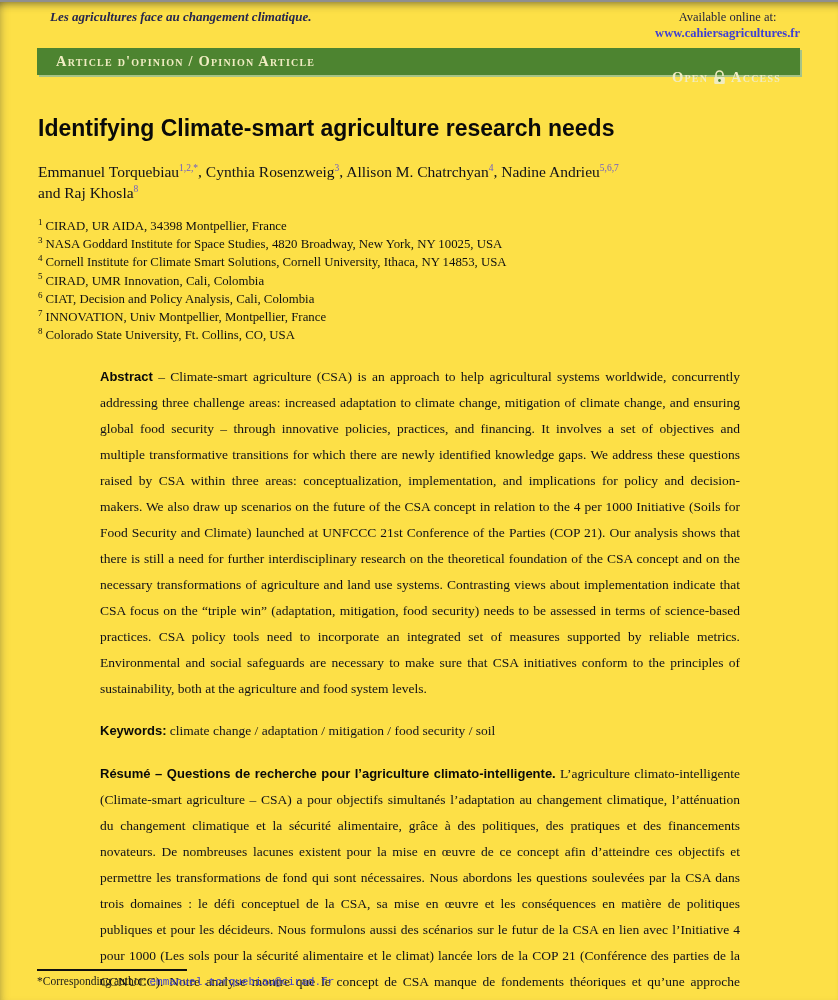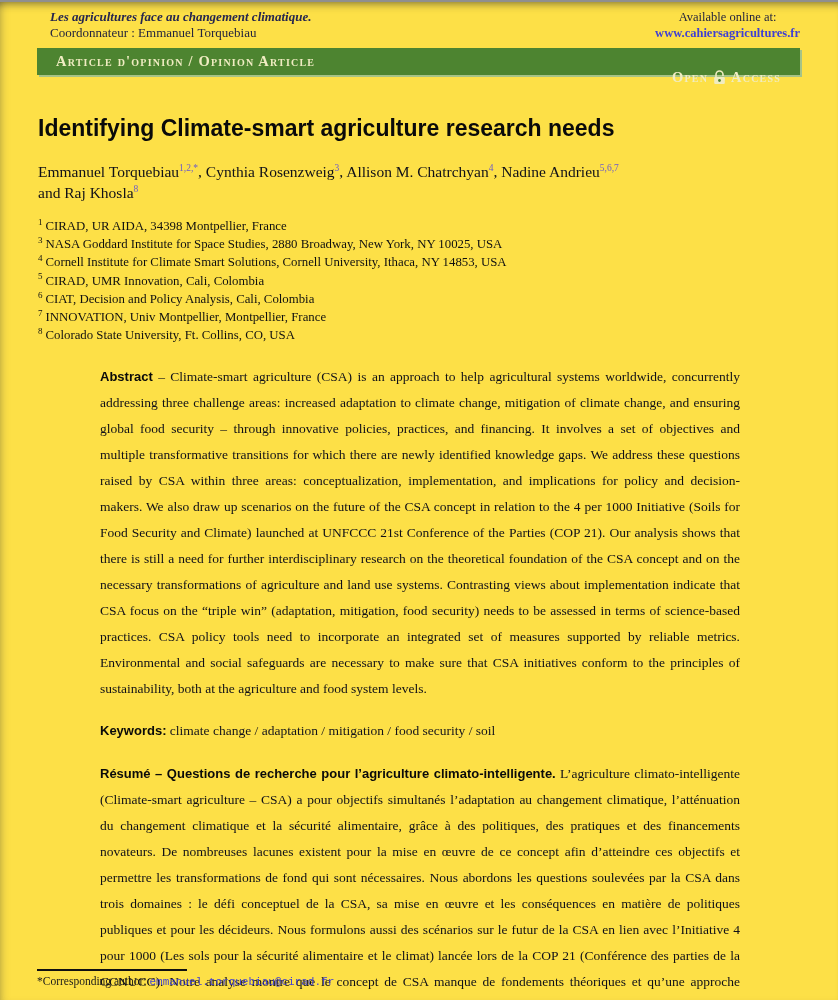--- a/index.html
+++ b/index.html
@@ -62,21 +62,20 @@
   .email{font-family:"Liberation Mono", monospace;color:#3f3fd4;font-size:11px;text-decoration:none;cursor:pointer;}
 </style>
 </head>
 <body>
 
 <div class="page">
 
   <div class="masthead">
     <div class="series">
       <div class="series-title">Les agricultures face au changement climatique.</div>
-      <div class="series-coord">Coordonnateur : Emmanuel Torquebiau</div>
     </div>
     <div class="online">
       <div>Available online at:</div>
       <a>www.cahiersagricultures.fr</a>
     </div>
   </div>
 
   <div class="banner">
     <span>Article d'opinion / Opinion Article</span>
     <span class="right">
@@ -91,21 +90,21 @@
       <span>Access</span>
     </span>
   </div>
 
   <h1 class="title">Identifying Climate-smart agriculture research needs</h1>
 
   <p class="authors"><span>Emmanuel Torquebiau</span><sup>1,2,*</sup><span>, </span><span>Cynthia Rosenzweig</span><sup>3</sup><span>, </span><span>Allison M. Chatrchyan</span><sup>4</sup><span>, </span><span>Nadine Andrieu</span><sup>5,6,7</sup><br><span>and Raj Khosla</span><sup>8</sup></p>
 
   <div class="affiliations">
     <div><sup>1</sup><span>CIRAD, UR AIDA, 34398 Montpellier, France</span></div>
-    <div><sup>3</sup><span>NASA Goddard Institute for Space Studies, 2880 Broadway, New York, NY 10025, USA</span></div>
+    <div><sup>3</sup><span>NASA Goddard Institute for Space Studies, 4820 Broadway, New York, NY 10025, USA</span></div>
     <div><sup>4</sup><span>Cornell Institute for Climate Smart Solutions, Cornell University, Ithaca, NY 14853, USA</span></div>
     <div><sup>5</sup><span>CIRAD, UMR Innovation, Cali, Colombia</span></div>
     <div><sup>6</sup><span>CIAT, Decision and Policy Analysis, Cali, Colombia</span></div>
     <div><sup>7</sup><span>INNOVATION, Univ Montpellier, Montpellier, France</span></div>
     <div><sup>8</sup><span>Colorado State University, Ft. Collins, CO, USA</span></div>
   </div>
 
   <div class="abstract-block">
     <p class="para"><span class="lbl">Abstract</span><span> – </span><span>Climate-smart agriculture (CSA) is an approach to help agricultural systems worldwide, concurrently addressing three challenge areas: increased adaptation to climate change, mitigation of climate change, and ensuring global food security – through innovative policies, practices, and financing. It involves a set of objectives and multiple transformative transitions for which there are newly identified knowledge gaps. We address these questions raised by CSA within three areas: conceptualization, implementation, and implications for policy and decision-makers. We also draw up scenarios on the future of the CSA concept in relation to the 4 per 1000 Initiative (Soils for Food Security and Climate) launched at UNFCCC 21st Conference of the Parties (COP 21). Our analysis shows that there is still a need for further interdisciplinary research on the theoretical foundation of the CSA concept and on the necessary transformations of agriculture and land use systems. Contrasting views about implementation indicate that CSA focus on the “triple win” (adaptation, mitigation, food security) needs to be assessed in terms of science-based practices. CSA policy tools need to incorporate an integrated set of measures supported by reliable metrics. Environmental and social safeguards are necessary to make sure that CSA initiatives conform to the principles of sustainability, both at the agriculture and food system levels.</span></p>
 

